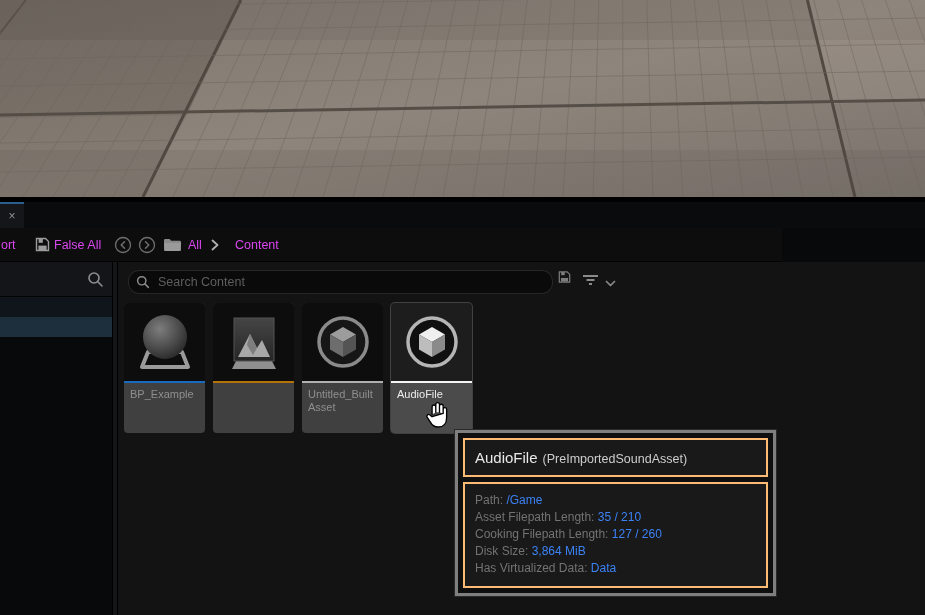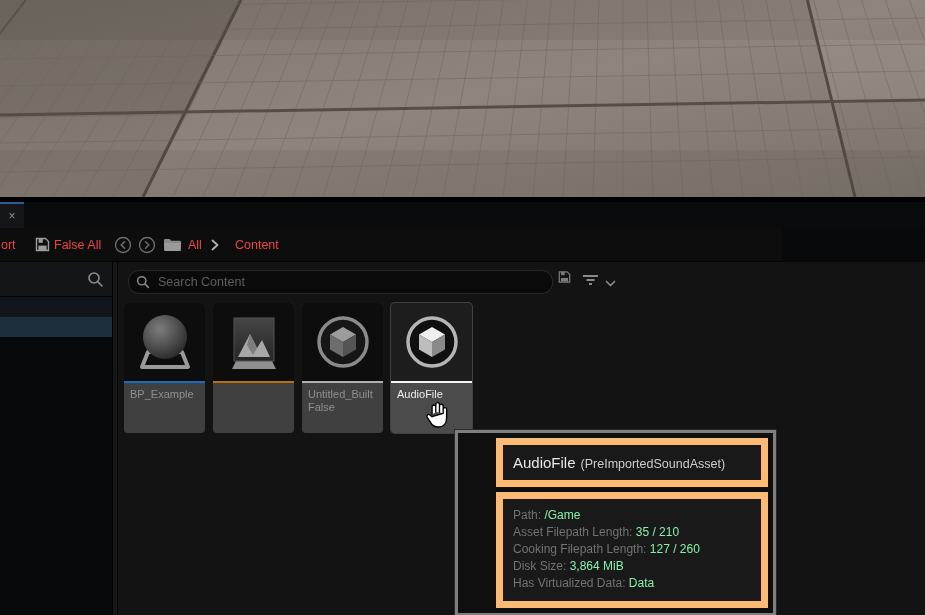--- a/index.html
+++ b/index.html
@@ -15,21 +15,21 @@
 
   
   .tabbar{position:absolute;left:0;top:202px;width:925px;height:26px;background:#0a0b0d;}
   .tab{position:absolute;left:0;top:0;width:24px;height:26px;background:#15161a;
        border-top:2px solid #2b5e8f;box-sizing:border-box;
        display:flex;align-items:center;justify-content:center;}
   .tab .x{color:#8f9092;font-size:12px;line-height:1;}
 
   
   .toolbar{position:absolute;left:0;top:228px;width:782px;height:34px;background:#0d0d0e;
-           color:#ef4444;font-size:12.5px;border-bottom:1px solid #030303;box-sizing:border-box;}
+           color:#d946ef;font-size:12.5px;border-bottom:1px solid #030303;box-sizing:border-box;}
   .toolbar .it{position:absolute;top:0;height:33px;display:flex;align-items:center;}
 
   
   .browser{position:absolute;left:0;top:262px;width:925px;height:353px;background:#060607;}
   .leftpanel{position:absolute;left:0;top:0;width:112px;height:353px;background:#08090a;}
   .lp-head{position:absolute;left:0;top:0;width:112px;height:35px;background:#141519;
            border-bottom:1px solid #040404;box-sizing:border-box;}
   .lp-search{position:absolute;right:8px;top:9px;}
   .lp-row{position:absolute;left:0;width:112px;height:20px;}
   .lp-row.r1{top:35px;background:#10151c;}
@@ -55,26 +55,26 @@
   .tile .label{height:48px;padding:5px 6px 0 6px;font-size:11px;line-height:13px;color:#8f8f8f;
         overflow:hidden;}
   .tile.selected{box-shadow:0 0 0 1px #414141;}
   .tile.selected .thumb{background:#1d1d1d;}
   .tile.selected .label{background:#4b4b4b;color:#ececec;}
 
   
   .tooltip{position:absolute;left:455px;top:430px;width:321px;background:#0f0f0f;
            border:3px solid #7f7f7f;outline:1px solid #292929;box-sizing:border-box;
            padding:5px;z-index:40;}
-  .tt-box{border:7px solid #fdba74;background:#191919;box-sizing:border-box;margin-left:33px;}
+  .tt-box{border:2px solid #fdba74;background:#191919;box-sizing:border-box;}
   .tt-title{padding:9px 10px;font-size:15px;color:#e8e8e8;}
   .tt-title .sub{font-size:12.5px;color:#cdcdcd;margin-left:5px;}
   .tt-body{margin-top:5px;padding:8px 10px 9px 10px;font-size:12px;line-height:17px;}
   .tt-label{color:#737373;}
-  .tt-value{color:#86efac;}
+  .tt-value{color:#3b82f6;}
 
   .cursor{position:absolute;left:423px;top:398px;z-index:50;}
 </style>
 </head>
 <body>
 
 <div class="viewport">
   <svg width="925" height="197" viewBox="0 0 925 197">
     <defs>
       <linearGradient id="vg" x1="0" y1="0" x2="1" y2="1">
@@ -271,21 +271,21 @@
     <div class="tile" style="left:184px">
       <div class="thumb">
         <svg width="56" height="56" viewBox="0 0 56 56">
           <circle cx="28" cy="28" r="24" fill="#161616" stroke="#8a8a8a" stroke-width="3.5"></circle>
           <path d="M28 13 L41 20.5 L28 28 L15 20.5 Z" fill="#9c9c9c"></path>
           <path d="M15 20.5 L28 28 L28 43 L15 35.5 Z" fill="#6d6d6d"></path>
           <path d="M41 20.5 L28 28 L28 43 L41 35.5 Z" fill="#545454"></path>
         </svg>
       </div>
       <div class="bar" style="background-color: rgb(176, 176, 176);"></div>
-      <div class="label">Untitled_Built False</div>
+      <div class="label">Untitled_Built Asset</div>
     </div>
 
     <div class="tile selected" style="left:273px">
       <div class="thumb">
         <svg width="56" height="56" viewBox="0 0 56 56">
           <circle cx="28" cy="28" r="24" fill="#101010" stroke="#b5b5b5" stroke-width="3.5"></circle>
           <path d="M28 13 L41 20.5 L28 28 L15 20.5 Z" fill="#efefef"></path>
           <path d="M15 20.5 L28 28 L28 43 L15 35.5 Z" fill="#bdbdbd"></path>
           <path d="M41 20.5 L28 28 L28 43 L41 35.5 Z" fill="#8a8a8a"></path>
         </svg>

